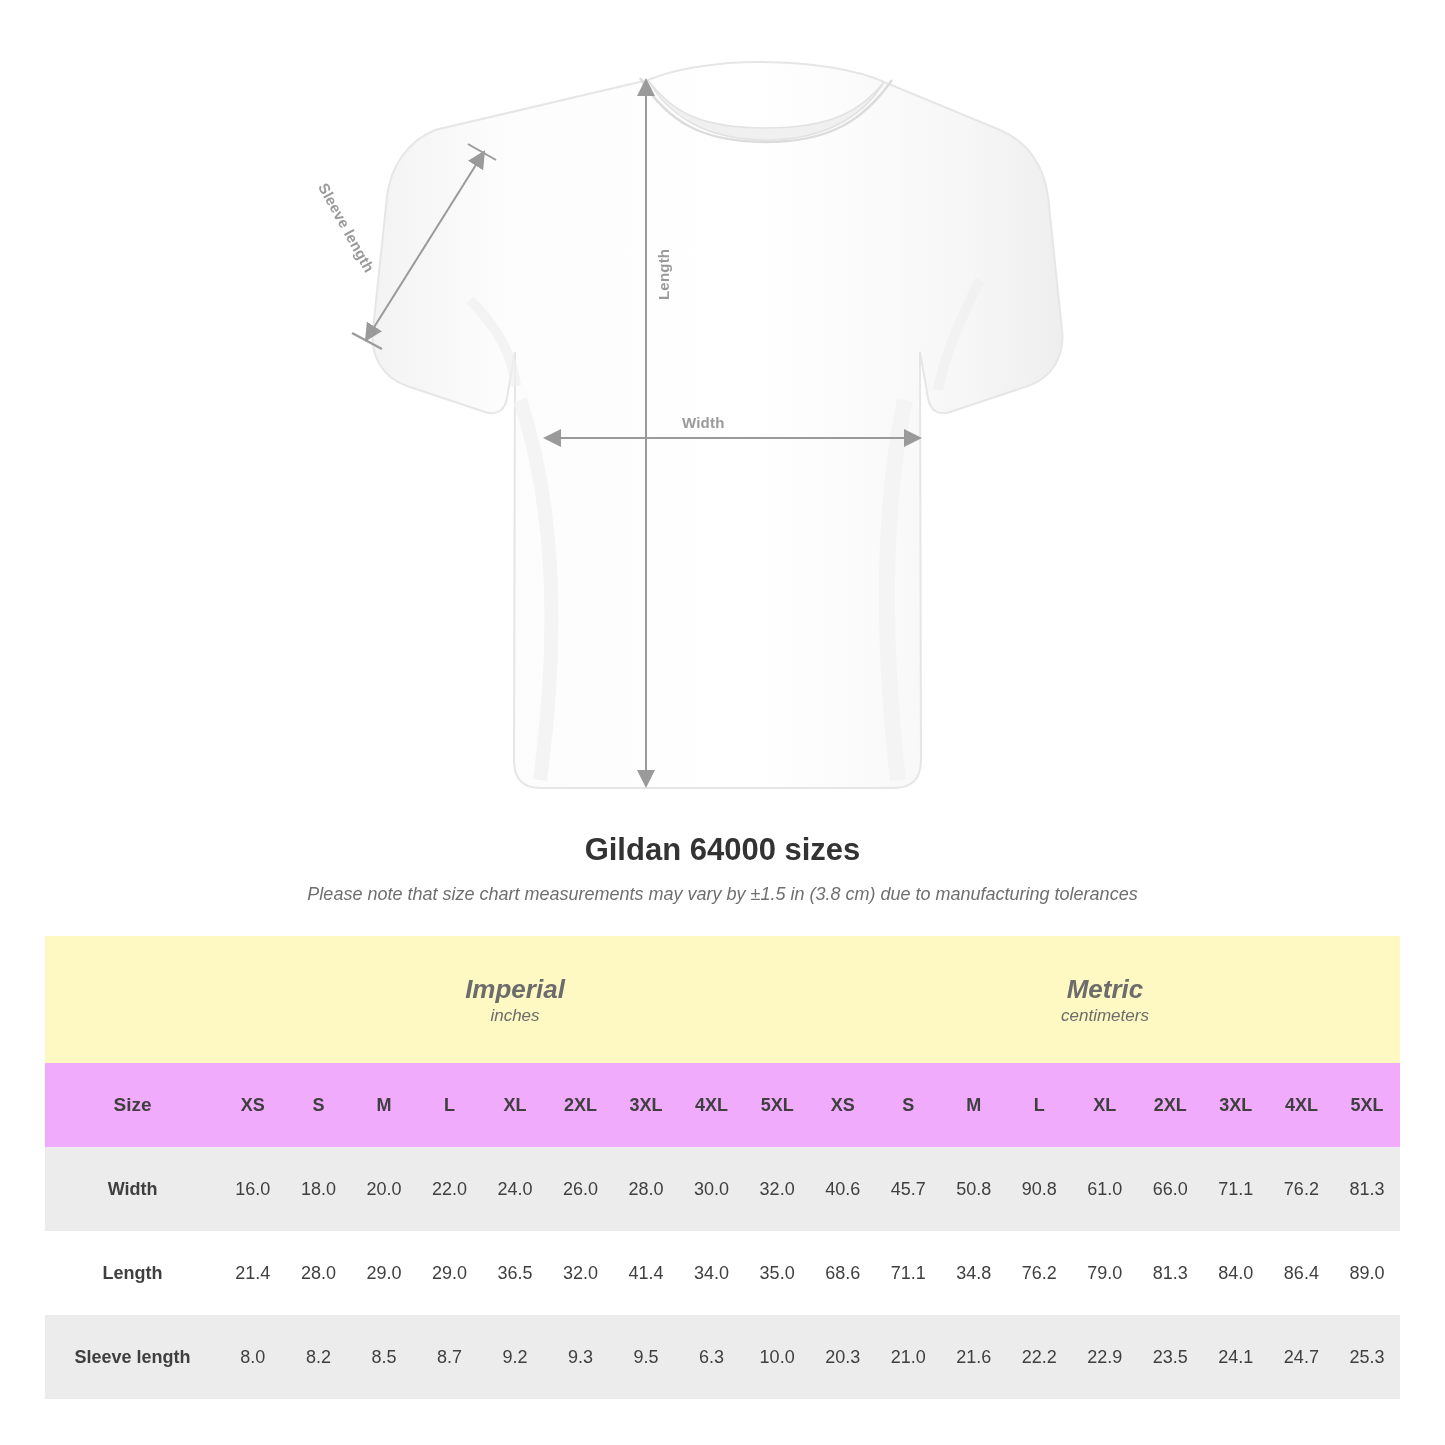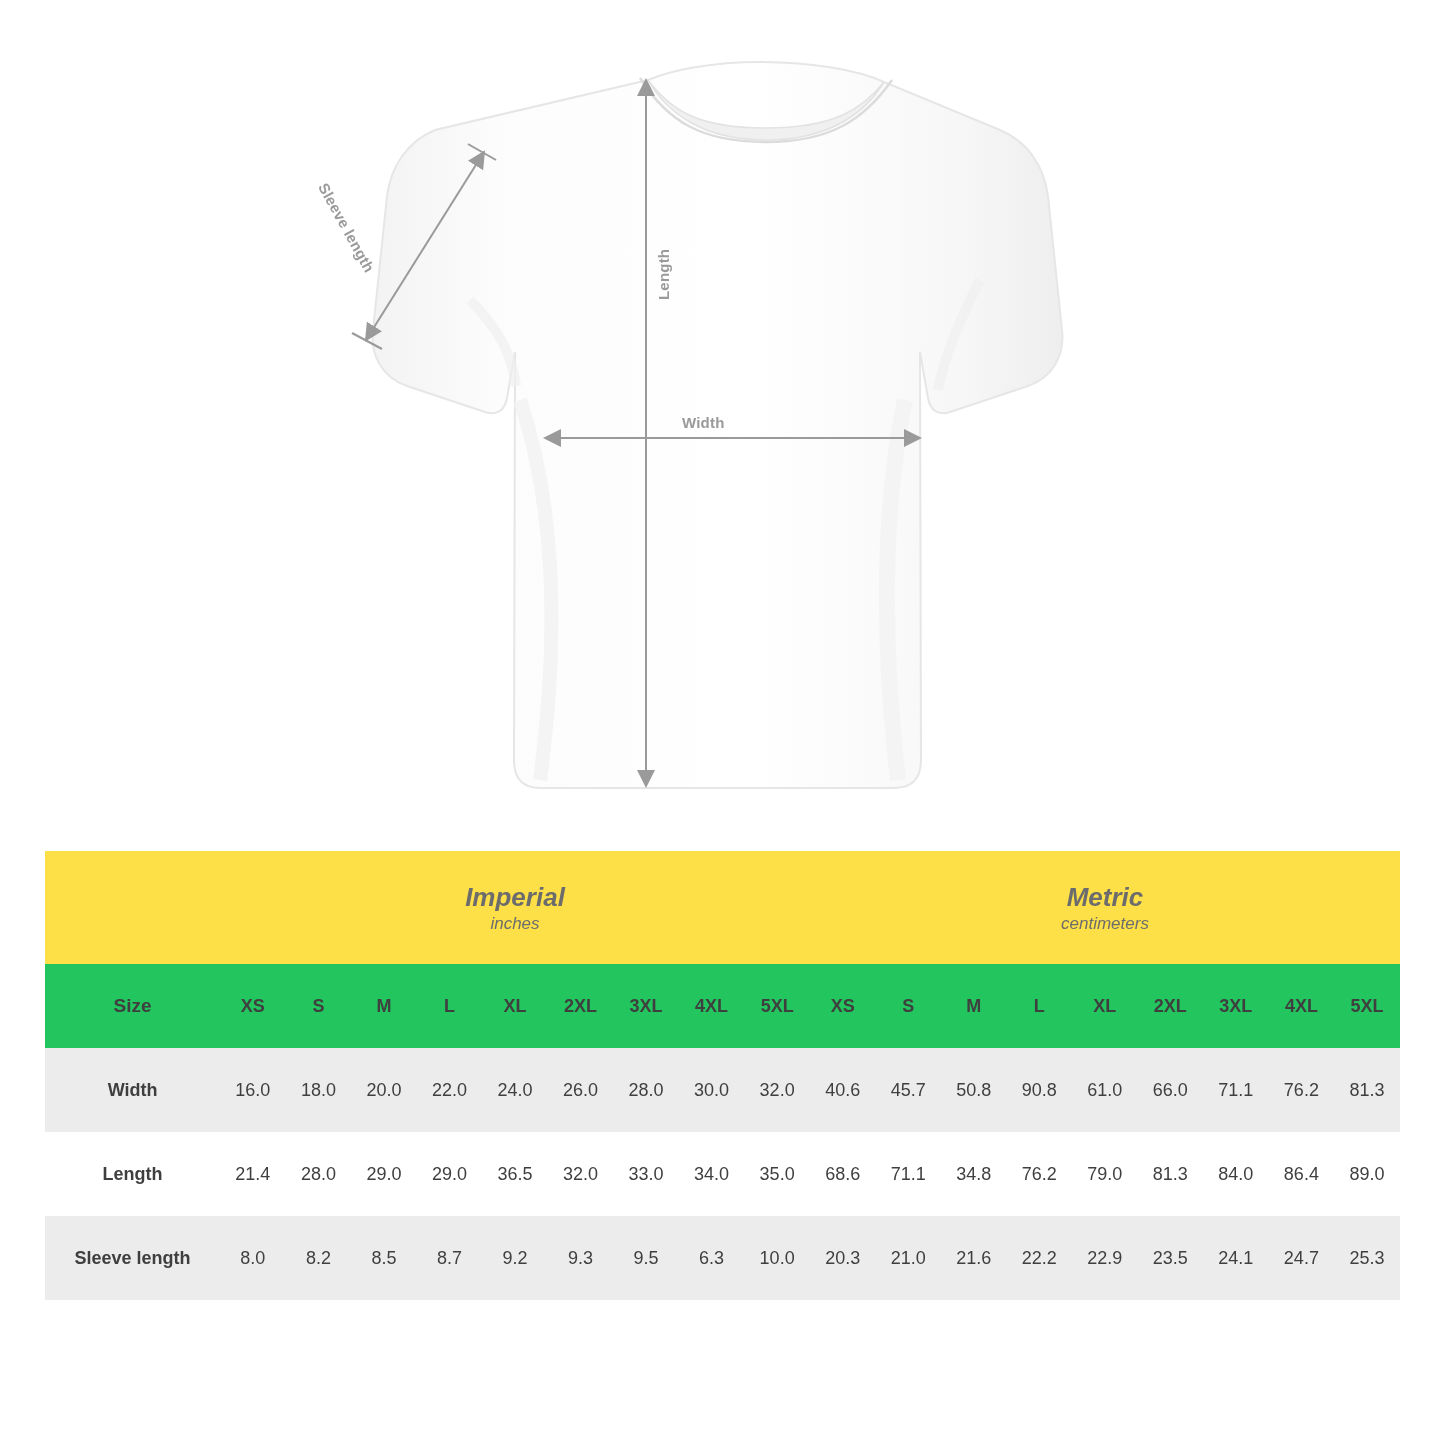--- a/index.html
+++ b/index.html
@@ -84,38 +84,38 @@
     table-layout: fixed;
   }
   table.size-table td, table.size-table th {
     text-align: center;
     font-size: 18px;
     color: #3f3f3f;
     padding: 0;
     border: none;
   }
   .unit-row td {
-    height: 113px;
-    background: #fde047;
+    height: 127px;
+    background: #fef9c3;
   }
   .unit-name {
     font-size: 26px;
     font-weight: bold;
     font-style: italic;
     color: #6c6c6c;
     line-height: 1.25;
   }
   .unit-sub {
     font-size: 17px;
     font-style: italic;
     color: #6c6c6c;
   }
   .head-row td {
     height: 84px;
-    background: #22c55e;
+    background: #f0abfc;
     font-weight: bold;
     font-size: 19px;
     color: #3a3a3a;
   }
   .head-row td.rowlabel {
     font-size: 19px;
   }
   .data-row td {
     height: 84px;
     font-size: 19px;
@@ -195,20 +195,24 @@
       <line x1="646" y1="80" x2="646" y2="786" stroke="#9a9a9a" stroke-width="2" marker-start="url(#arrTail)" marker-end="url(#arrHead)"></line>
 
       <line x1="545" y1="438" x2="920" y2="438" stroke="#9a9a9a" stroke-width="2" marker-start="url(#arrTail)" marker-end="url(#arrHead)"></line>
     </svg>
 
     <div class="dim-label" id="label-sleeve">Sleeve length</div>
     <div class="dim-label" id="label-length">Length</div>
     <div class="dim-label" id="label-width">Width</div>
   </div>
 
+  <div class="title-block">
+    <h1 class="chart-title">Gildan 64000 sizes</h1>
+    <p class="chart-note">Please note that size chart measurements may vary by ±1.5 in (3.8 cm) due to manufacturing tolerances</p>
+  </div>
 
   <div class="table-wrap">
     <table class="size-table">
       <colgroup>
         <col class="col-label">
         <col class="col-val">
           <col class="col-val">
           <col class="col-val">
           <col class="col-val">
           <col class="col-val">
@@ -284,21 +288,21 @@
         </tr>
 
         <tr class="data-row plain">
           <td class="rowlabel">Length</td>
           <td>21.4</td>
           <td>28.0</td>
           <td>29.0</td>
           <td>29.0</td>
           <td>36.5</td>
           <td>32.0</td>
-          <td>33.0</td>
+          <td>41.4</td>
           <td>34.0</td>
           <td>35.0</td>
           <td>68.6</td>
           <td>71.1</td>
           <td>34.8</td>
           <td>76.2</td>
           <td>79.0</td>
           <td>81.3</td>
           <td>84.0</td>
           <td>86.4</td>

